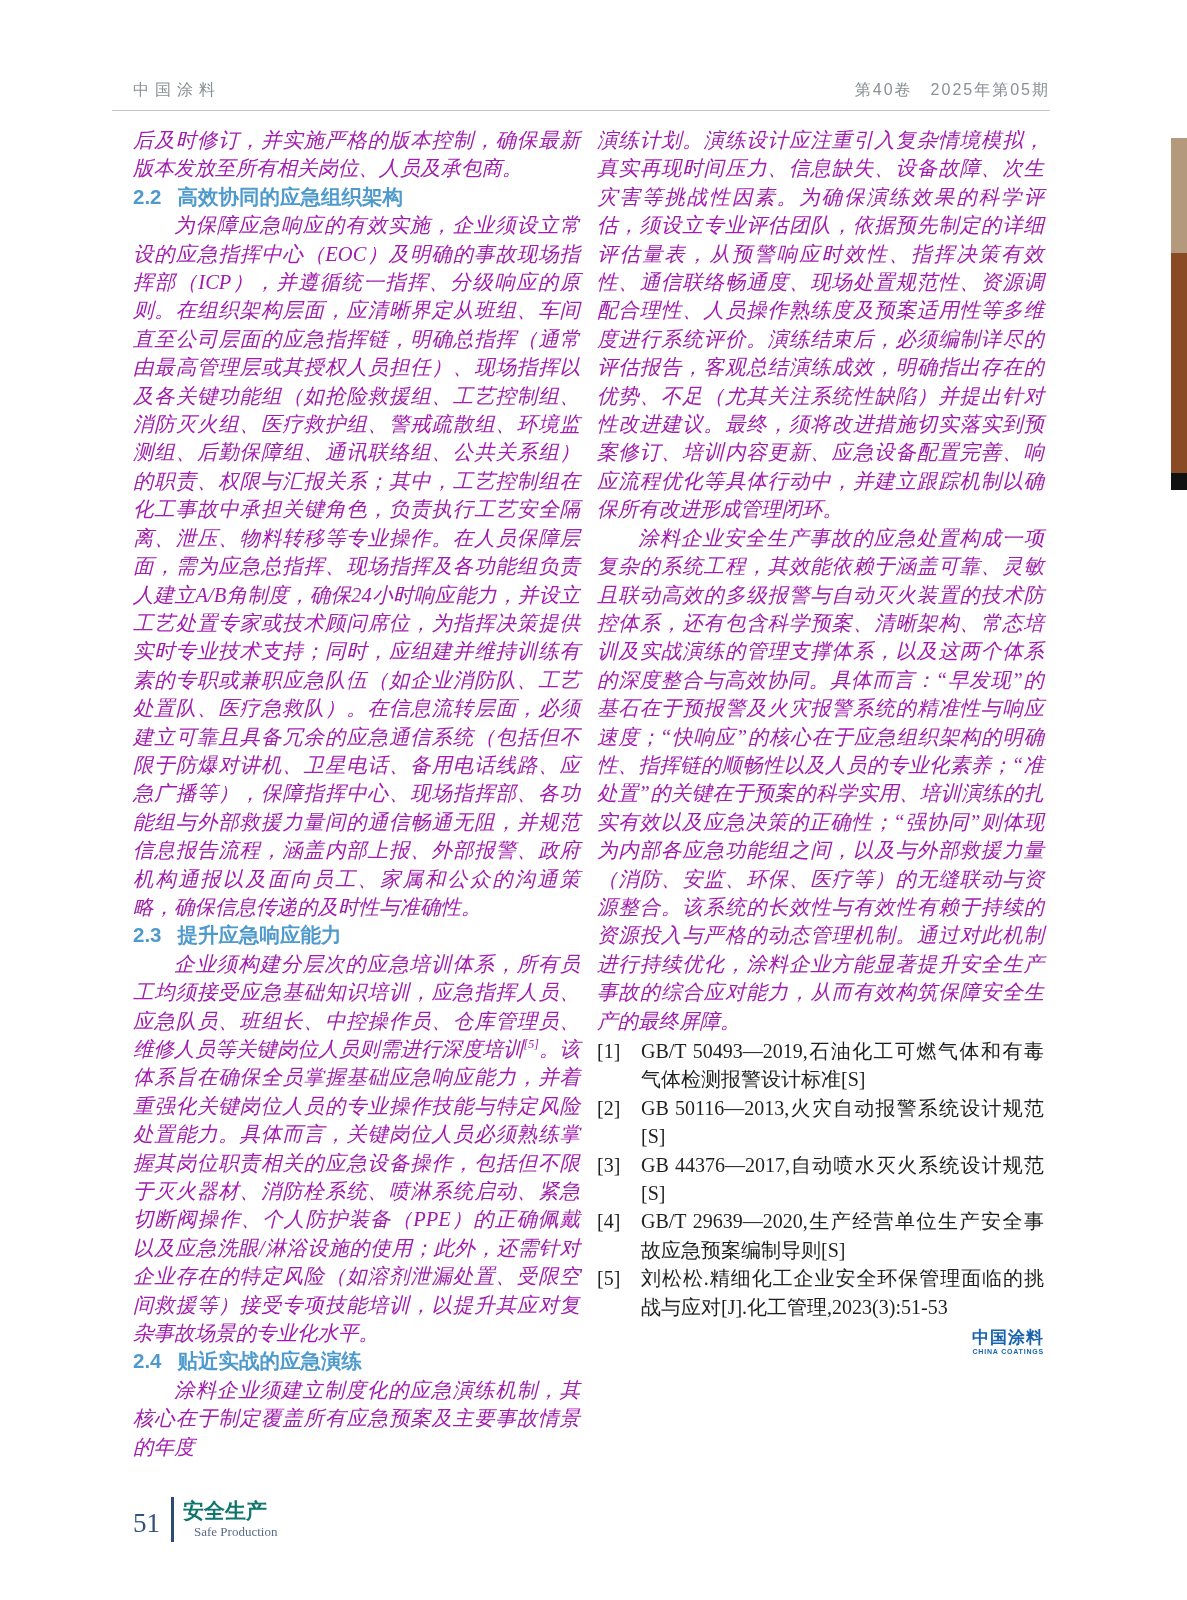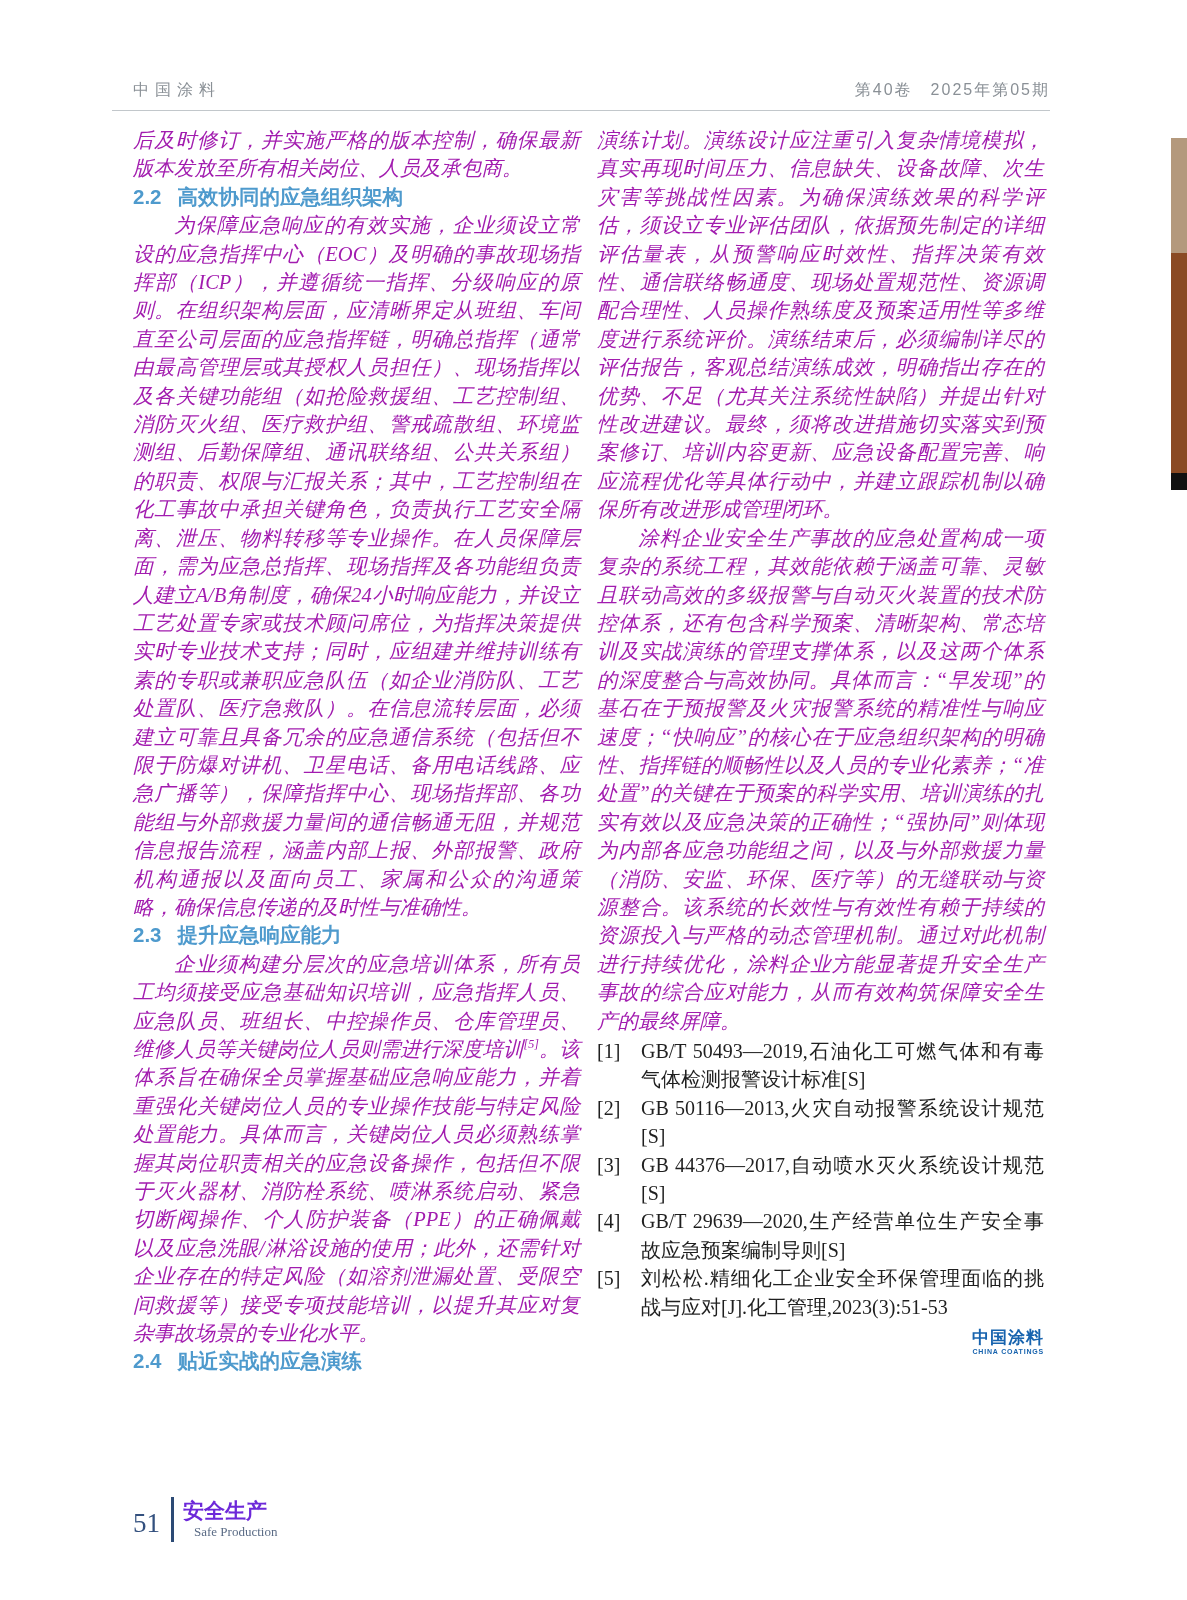--- a/index.html
+++ b/index.html
@@ -106,21 +106,21 @@
     margin-right:11px;
     padding-top:8px;
   }
   .footer-divider{
     width:3px;height:45px;background:#2c4a75;
     margin-right:9px;
   }
   .footer-col{display:flex;flex-direction:column;}
   .footer-cn{
     font-family:Liberation Serif, serif;
-    font-weight:bold;font-size:21px;line-height:24px;color:#6d28d9;
+    font-weight:bold;font-size:21px;line-height:24px;color:#0f766e;
   }
   .footer-en{
     font-family:"Liberation Serif","DejaVu Serif",serif;
     font-size:13px;line-height:17px;color:#5a6b85;margin-left:11px;
   }
 </style>
 </head>
 <body>
 
 <div class="page">
@@ -138,20 +138,21 @@
       <h3 class="sub-heading"><span class="h-num">2.2</span><span class="h-title">高效协同的应急组织架构</span></h3>
 
       <p class="body-p">为保障应急响应的有效实施，企业须设立常设的应急指挥中心（EOC）及明确的事故现场指挥部（ICP），并遵循统一指挥、分级响应的原则。在组织架构层面，应清晰界定从班组、车间直至公司层面的应急指挥链，明确总指挥（通常由最高管理层或其授权人员担任）、现场指挥以及各关键功能组（如抢险救援组、工艺控制组、消防灭火组、医疗救护组、警戒疏散组、环境监测组、后勤保障组、通讯联络组、公共关系组）的职责、权限与汇报关系；其中，工艺控制组在化工事故中承担关键角色，负责执行工艺安全隔离、泄压、物料转移等专业操作。在人员保障层面，需为应急总指挥、现场指挥及各功能组负责人建立A/B角制度，确保24小时响应能力，并设立工艺处置专家或技术顾问席位，为指挥决策提供实时专业技术支持；同时，应组建并维持训练有素的专职或兼职应急队伍（如企业消防队、工艺处置队、医疗急救队）。在信息流转层面，必须建立可靠且具备冗余的应急通信系统（包括但不限于防爆对讲机、卫星电话、备用电话线路、应急广播等），保障指挥中心、现场指挥部、各功能组与外部救援力量间的通信畅通无阻，并规范信息报告流程，涵盖内部上报、外部报警、政府机构通报以及面向员工、家属和公众的沟通策略，确保信息传递的及时性与准确性。</p>
 
       <h3 class="sub-heading"><span class="h-num">2.3</span><span class="h-title">提升应急响应能力</span></h3>
 
       <p class="body-p"><span>企业须构建分层次的应急培训体系，所有员工均须接受应急基础知识培训，应急指挥人员、应急队员、班组长、中控操作员、仓库管理员、维修人员等关键岗位人员则需进行深度培训</span><sup class="fnref">[5]</sup><span>。该体系旨在确保全员掌握基础应急响应能力，并着重强化关键岗位人员的专业操作技能与特定风险处置能力。具体而言，关键岗位人员必须熟练掌握其岗位职责相关的应急设备操作，包括但不限于灭火器材、消防栓系统、喷淋系统启动、紧急切断阀操作、个人防护装备（PPE）的正确佩戴以及应急洗眼/淋浴设施的使用；此外，还需针对企业存在的特定风险（如溶剂泄漏处置、受限空间救援等）接受专项技能培训，以提升其应对复杂事故场景的专业化水平。</span></p>
 
       <h3 class="sub-heading"><span class="h-num">2.4</span><span class="h-title">贴近实战的应急演练</span></h3>
 
+      <p class="body-p">涂料企业须建立制度化的应急演练机制，其核心在于制定覆盖所有应急预案及主要事故情景的年度</p>
     </div>
 
     <div class="col">
       <p class="body-p no-indent">演练计划。演练设计应注重引入复杂情境模拟，真实再现时间压力、信息缺失、设备故障、次生灾害等挑战性因素。为确保演练效果的科学评估，须设立专业评估团队，依据预先制定的详细评估量表，从预警响应时效性、指挥决策有效性、通信联络畅通度、现场处置规范性、资源调配合理性、人员操作熟练度及预案适用性等多维度进行系统评价。演练结束后，必须编制详尽的评估报告，客观总结演练成效，明确指出存在的优势、不足（尤其关注系统性缺陷）并提出针对性改进建议。最终，须将改进措施切实落实到预案修订、培训内容更新、应急设备配置完善、响应流程优化等具体行动中，并建立跟踪机制以确保所有改进形成管理闭环。</p>
 
 
       <p class="body-p">涂料企业安全生产事故的应急处置构成一项复杂的系统工程，其效能依赖于涵盖可靠、灵敏且联动高效的多级报警与自动灭火装置的技术防控体系，还有包含科学预案、清晰架构、常态培训及实战演练的管理支撑体系，以及这两个体系的深度整合与高效协同。具体而言：“早发现”的基石在于预报警及火灾报警系统的精准性与响应速度；“快响应”的核心在于应急组织架构的明确性、指挥链的顺畅性以及人员的专业化素养；“准处置”的关键在于预案的科学实用、培训演练的扎实有效以及应急决策的正确性；“强协同”则体现为内部各应急功能组之间，以及与外部救援力量（消防、安监、环保、医疗等）的无缝联动与资源整合。该系统的长效性与有效性有赖于持续的资源投入与严格的动态管理机制。通过对此机制进行持续优化，涂料企业方能显著提升安全生产事故的综合应对能力，从而有效构筑保障安全生产的最终屏障。</p>
 
 
       <div class="ref-list">

